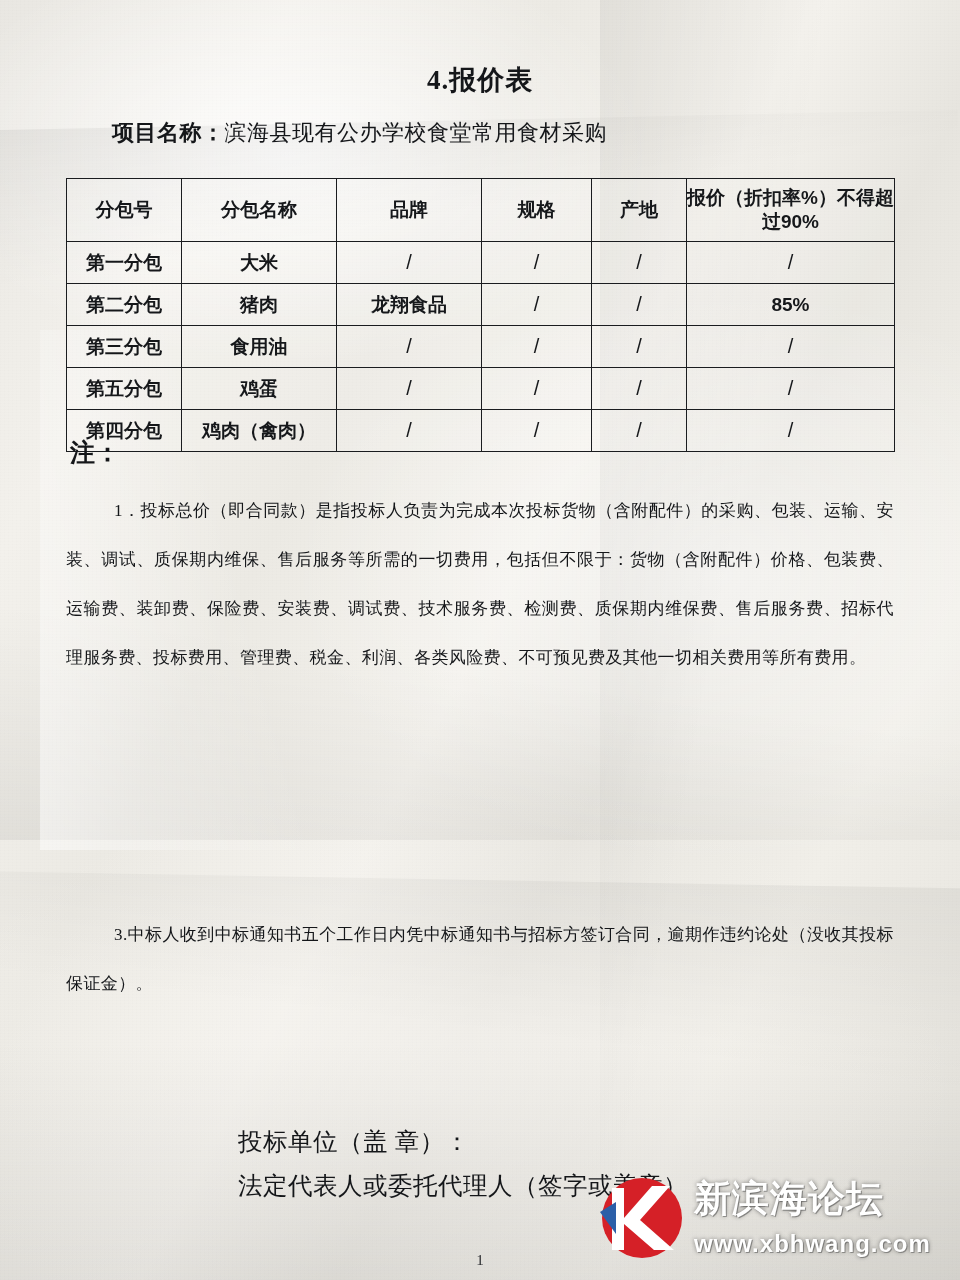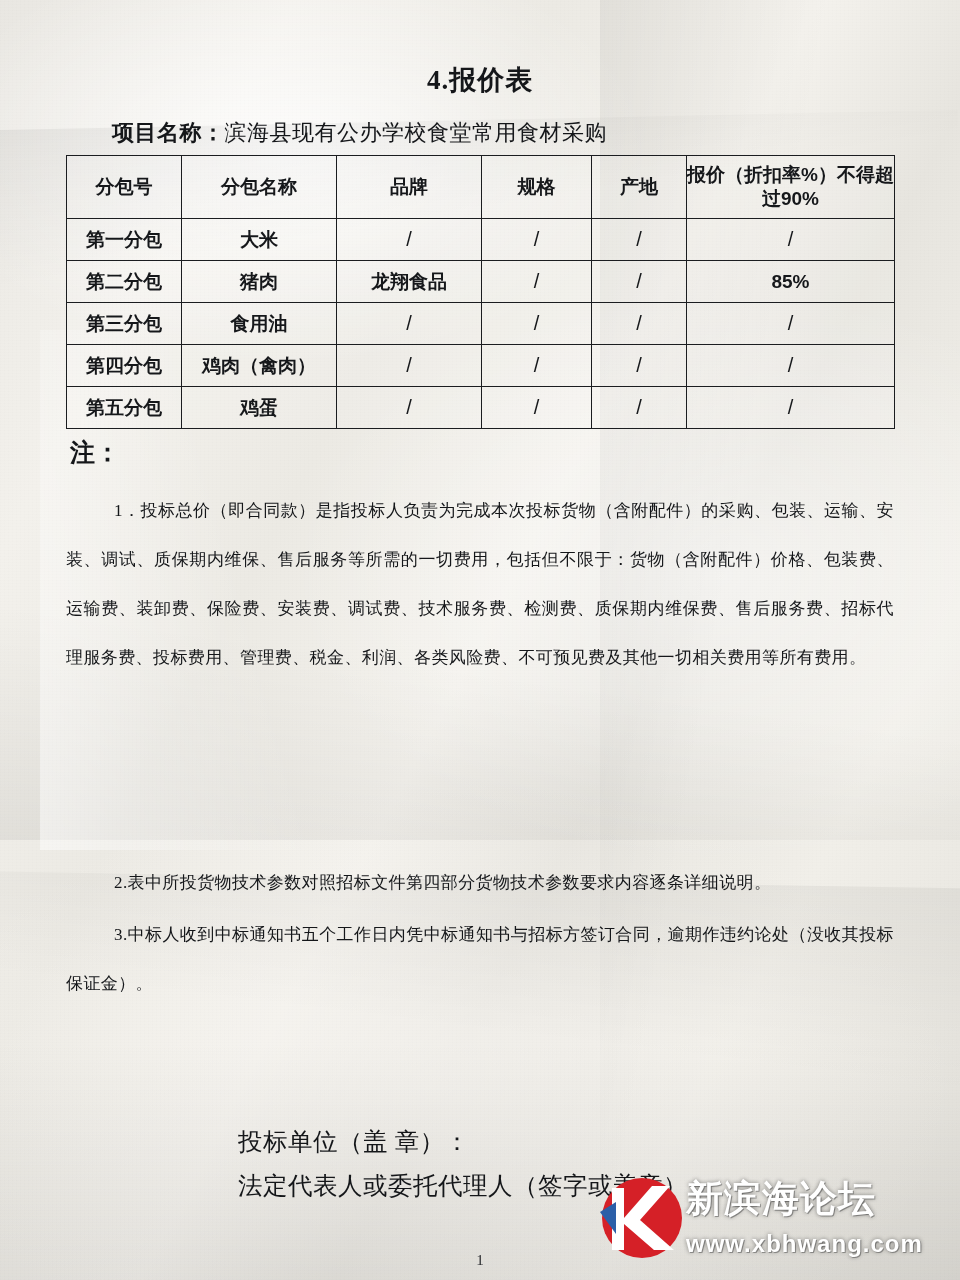--- a/index.html
+++ b/index.html
@@ -79,21 +79,21 @@
     left: 112px; top: 118px;
     font-size: 22px;
     letter-spacing: 0.5px;
   }
   .project-line .label { font-weight: 600; }
   .project-line .value { font-weight: 400; }
 
   table.price {
     position: absolute;
     left: 66px;
-    top: 155px;
+    top: 178px;
     width: 828px;
     border-collapse: collapse;
     table-layout: fixed;
     background: rgba(255,255,255,0.12);
   }
   table.price th, table.price td {
     border: 1.6px solid #1b1d20;
     text-align: center;
     vertical-align: middle;
     font-size: 19px;
@@ -154,21 +154,21 @@
 
   
   .watermark {
     position: absolute;
     right: 6px;
     bottom: 8px;
     width: 360px;
     height: 108px;
     display: flex;
     align-items: center;
-    gap: 0;
+    gap: 8px;
     pointer-events: none;
   }
   .wm-logo {
     position: relative;
     width: 92px; height: 92px;
     flex: 0 0 92px;
   }
   .wm-logo .disc {
     position: absolute;
     left: 8px; top: 6px;
@@ -273,47 +273,44 @@
         </tr>
         <tr>
           <td>第三分包</td>
           <td>食用油</td>
           <td class="cell-slash">/</td>
           <td class="cell-slash">/</td>
           <td class="cell-slash">/</td>
           <td class="cell-slash">/</td>
         </tr>
         <tr>
+          <td>第五分包</td>
+          <td>鸡蛋</td>
+          <td class="cell-slash">/</td>
+          <td class="cell-slash">/</td>
+          <td class="cell-slash">/</td>
+          <td class="cell-slash">/</td>
+        </tr>
+        <tr>
           <td>第四分包</td>
           <td>鸡肉（禽肉）</td>
           <td class="cell-slash">/</td>
           <td class="cell-slash">/</td>
           <td class="cell-slash">/</td>
           <td class="cell-slash">/</td>
         </tr>
-        <tr>
-          <td>第五分包</td>
-          <td>鸡蛋</td>
-          <td class="cell-slash">/</td>
-          <td class="cell-slash">/</td>
-          <td class="cell-slash">/</td>
-          <td class="cell-slash">/</td>
-        </tr>
       </tbody>
     </table>
 
     <div class="note-label">注：</div>
 
     <div class="body-text para1">
       <span class="indent"></span><span>1．投标总价（即合同款）是指投标人负责为完成本次投标货物（含附配件）的采购、包装、运输、安装、调试、质保期内维保、售后服务等所需的一切费用，包括但不限于：货物（含附配件）价格、包装费、运输费、装卸费、保险费、安装费、调试费、技术服务费、检测费、质保期内维保费、售后服务费、招标代理服务费、投标费用、管理费、税金、利润、各类风险费、不可预见费及其他一切相关费用等所有费用。</span>
     </div>
 
-    <div class="body-text para2">
-      <span class="indent"></span><span>2.表中所投货物技术参数对照招标文件第四部分货物技术参数要求内容逐条详细说明。</span>
-    </div>
 
     <div class="body-text para3">
       <span class="indent"></span><span>3.中标人收到中标通知书五个工作日内凭中标通知书与招标方签订合同，逾期作违约论处（没收其投标保证金）。</span>
     </div>
 
     <div class="sign-block">
       <div>投标单位（盖  章）：</div>
       <div>法定代表人或委托代理人（签字或盖章）</div>
     </div>
 

